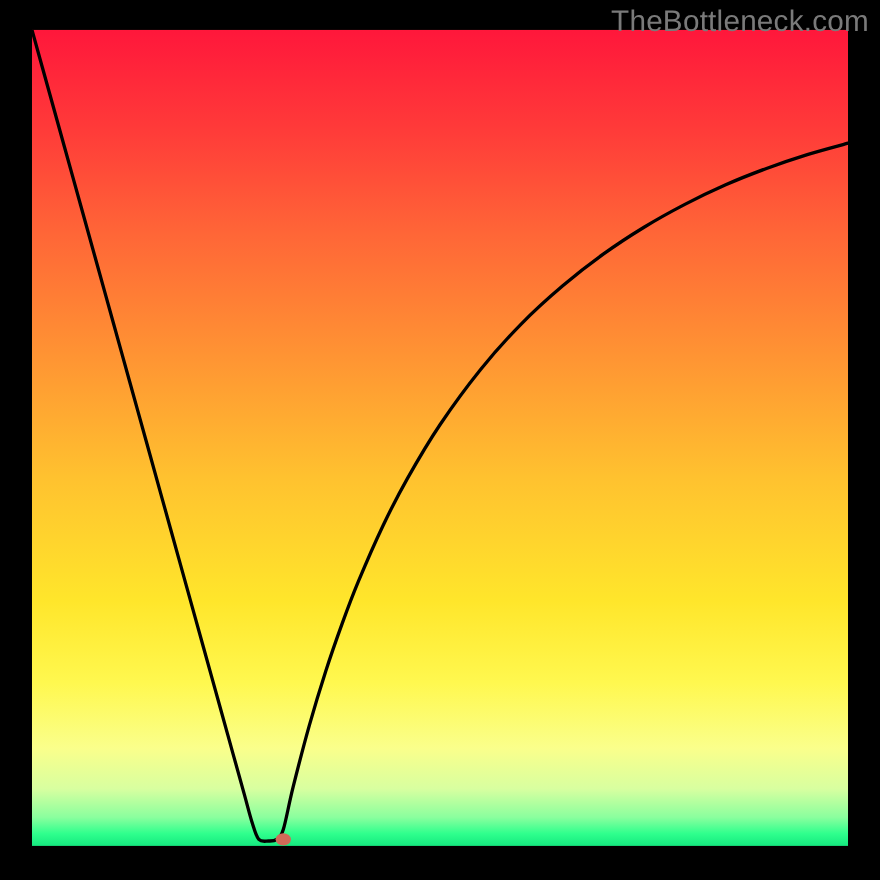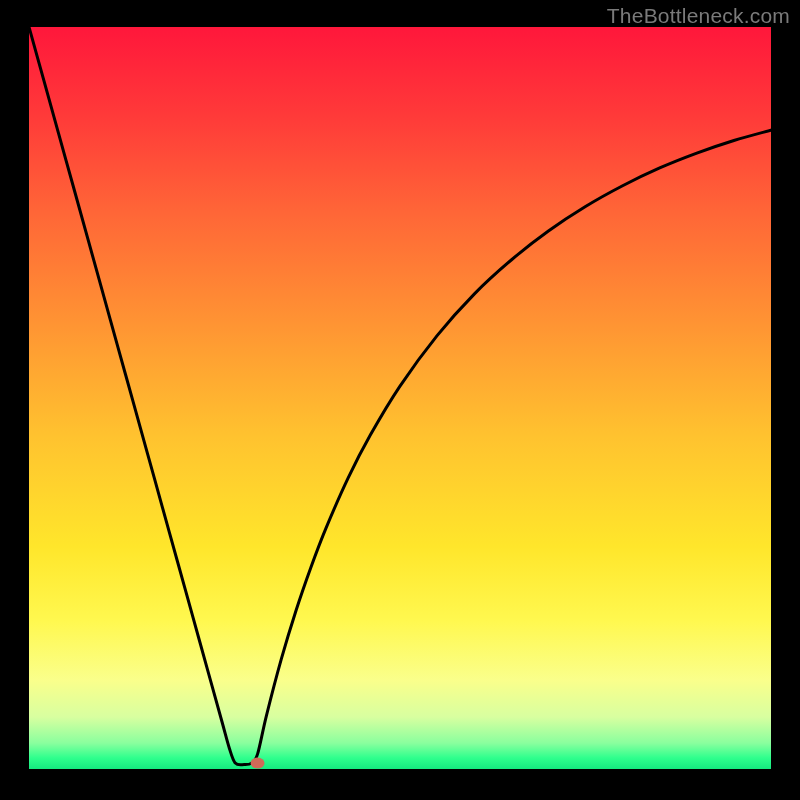--- a/index.html
+++ b/index.html
@@ -22,21 +22,21 @@
   svg.chart {
     display: block;
     width: 742px;
     height: 742px;
   }
   .watermark {
     position: absolute;
     top: 4px;
     right: 10px;
     color: #7a7a7a;
-    font-size: 21px;
+    font-size: 27px;
     font-weight: 400;
     letter-spacing: 0.2px;
     user-select: none;
   }
 </style>
 </head>
 <body>
 
 <div class="frame">
   <svg class="chart" viewBox="0 0 742 742">

